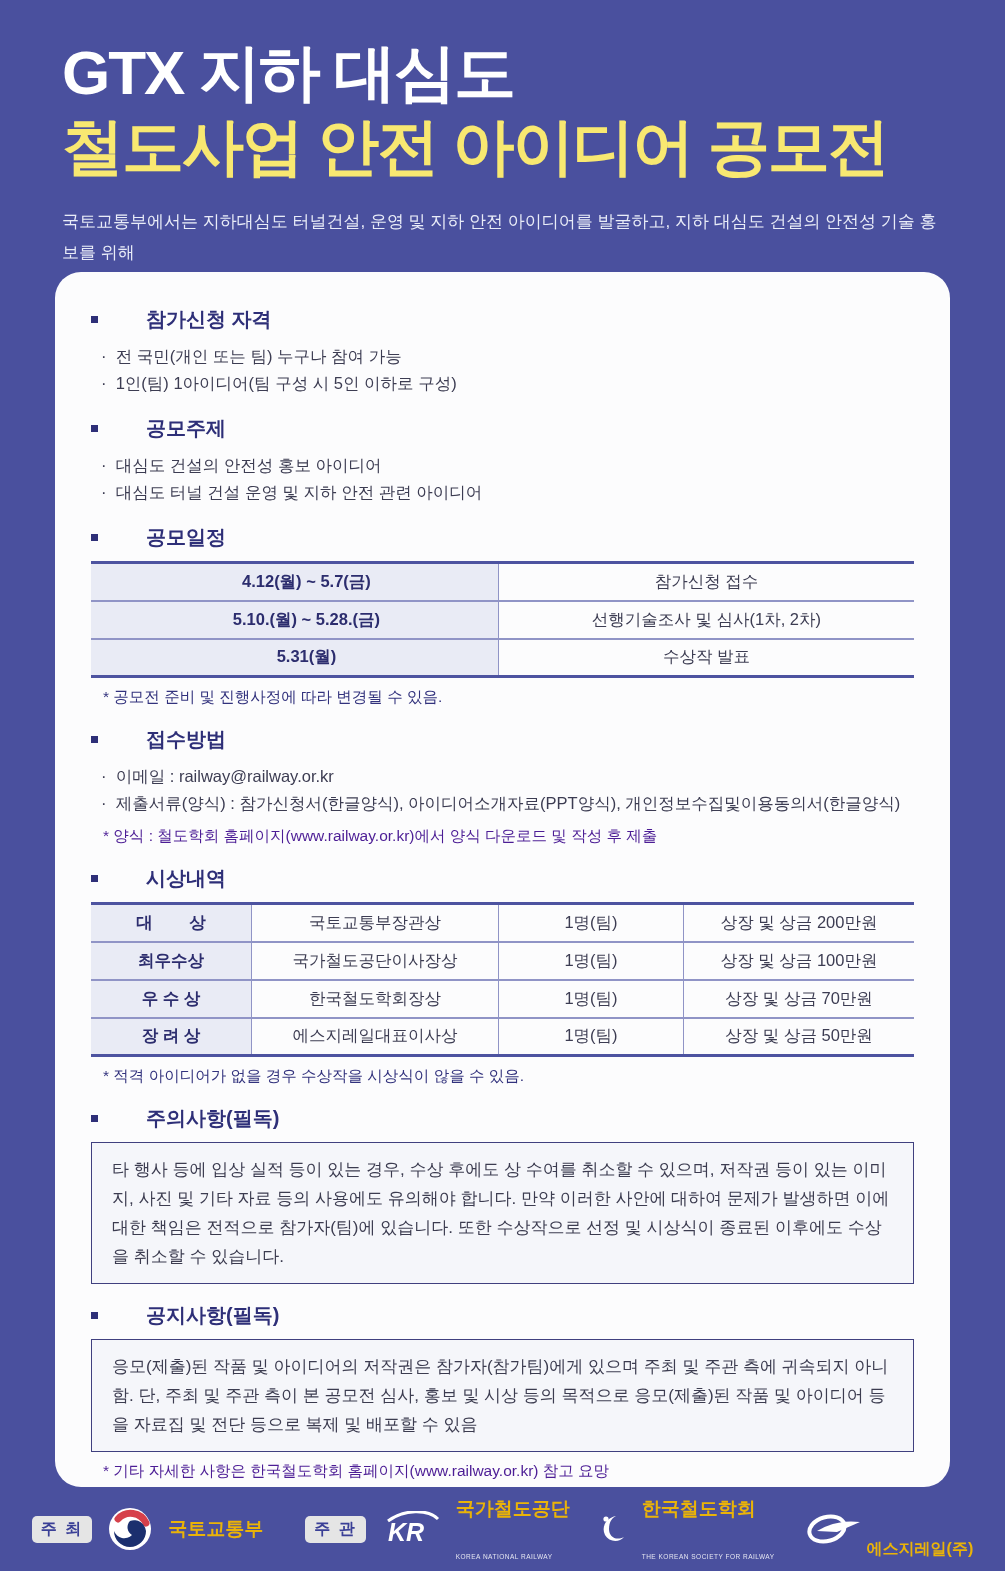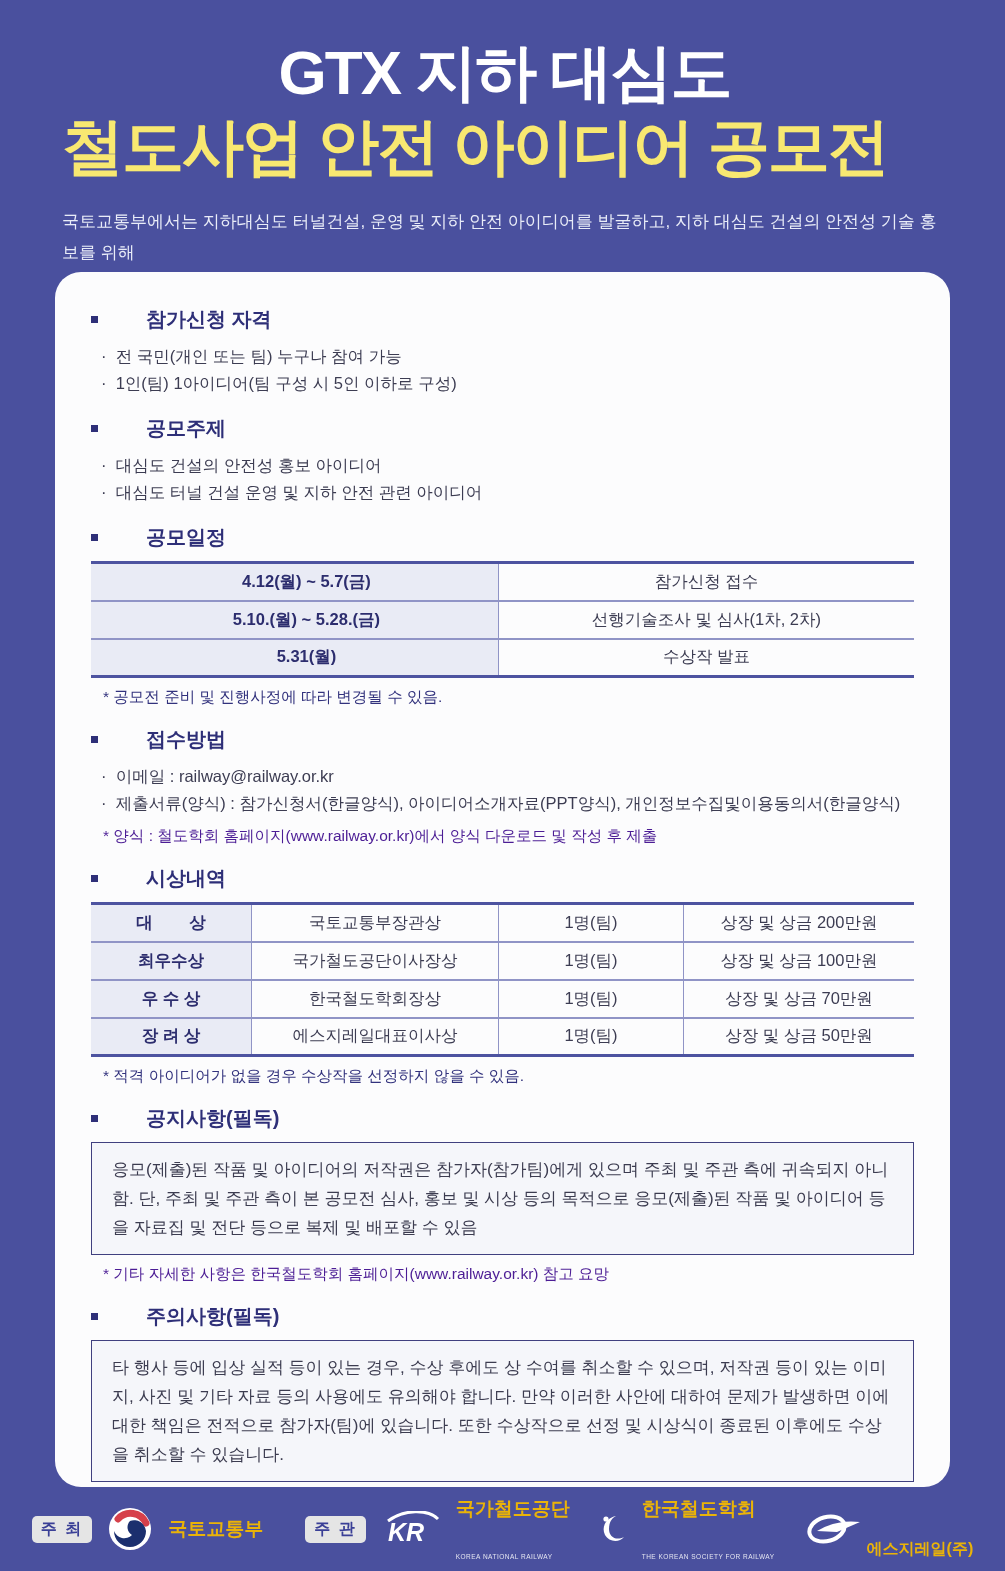--- a/index.html
+++ b/index.html
@@ -6,21 +6,21 @@
   html,body { width:1005px; height:1571px; }
   body {
     position:relative;
     background:#4a509e;
     font-family:"Liberation Sans","DejaVu Sans",sans-serif;
     overflow:hidden;
   }
   
   .header { padding:40px 58px 0 62px; }
   .title { font-size:62px; font-weight:900; letter-spacing:-2px; line-height:66px; }
-  .title.l1 { color:#ffffff;text-align:center; }
+  .title.l1 { color:#ffffff; }
   .title.l2 { color:#f8e871; margin-top:8px; }
   .intro { margin-top:26px; font-size:17px; line-height:31px; color:#e9ecf8; }
   .intro .b { font-weight:bold; color:#ffffff; }
   
   .card {
     position:absolute; left:55px; top:272px; width:895px; height:1215px;
     background:#fcfcfd; border-radius:26px; padding:34px 36px 0 36px; overflow:hidden;
   }
   section { margin-bottom:18px; }
   h2 { font-size:20px; font-weight:bold; color:#2e2f78; margin-bottom:10px; display:flex; align-items:center;gap:40px; }
@@ -146,38 +146,38 @@
             <td>상장 및 상금 70만원</td>
           </tr>
       <tr>
             <td>장 려 상</td>
             <td>에스지레일대표이사상</td>
             <td>1명(팀)</td>
             <td>상장 및 상금 50만원</td>
           </tr>
     </tbody>
       </table>
-    <p class="note navy">* 적격 아이디어가 없을 경우 수상작을 선정하지 않을 수 있음.</p>
+    <p class="note navy">* 적격 아이디어가 없을 경우 수상작을 시상식이 않을 수 있음.</p>
+  </section>
+
+  <section>
+    <h2>
+        <span class="sq"></span>
+        <span>주의사항(필독)</span>
+      </h2>
+    <div class="box">타 행사 등에 입상 실적 등이 있는 경우, 수상 후에도 상 수여를 취소할 수 있으며, 저작권 등이 있는 이미지, 사진 및 기타 자료 등의 사용에도 유의해야 합니다. 만약 이러한 사안에 대하여 문제가 발생하면 이에 대한 책임은 전적으로 참가자(팀)에 있습니다. 또한 수상작으로 선정 및 시상식이 종료된 이후에도 수상을 취소할 수 있습니다.</div>
   </section>
 
   <section>
     <h2>
         <span class="sq"></span>
         <span>공지사항(필독)</span>
       </h2>
     <div class="box">응모(제출)된 작품 및 아이디어의 저작권은 참가자(참가팀)에게 있으며 주최 및 주관 측에 귀속되지 아니함. 단, 주최 및 주관 측이 본 공모전 심사, 홍보 및 시상 등의 목적으로 응모(제출)된 작품 및 아이디어 등을 자료집 및 전단 등으로 복제 및 배포할 수 있음</div>
     <p class="note blue">* 기타 자세한 사항은 한국철도학회 홈페이지(www.railway.or.kr) 참고 요망</p>
-  </section>
-
-  <section>
-    <h2>
-        <span class="sq"></span>
-        <span>주의사항(필독)</span>
-      </h2>
-    <div class="box">타 행사 등에 입상 실적 등이 있는 경우, 수상 후에도 상 수여를 취소할 수 있으며, 저작권 등이 있는 이미지, 사진 및 기타 자료 등의 사용에도 유의해야 합니다. 만약 이러한 사안에 대하여 문제가 발생하면 이에 대한 책임은 전적으로 참가자(팀)에 있습니다. 또한 수상작으로 선정 및 시상식이 종료된 이후에도 수상을 취소할 수 있습니다.</div>
   </section>
 
 </div>
 
 <div class="logos">
   <span class="badge">주 최</span>
   <span class="icon">
     <svg width="44" height="44" viewBox="0 0 44 44">
       <circle cx="22" cy="22" r="21" fill="#ffffff"></circle>
       <path d="M10 12 A17 17 0 0 1 38 16" fill="none" stroke="#d6404a" stroke-width="7" stroke-linecap="round"></path>

